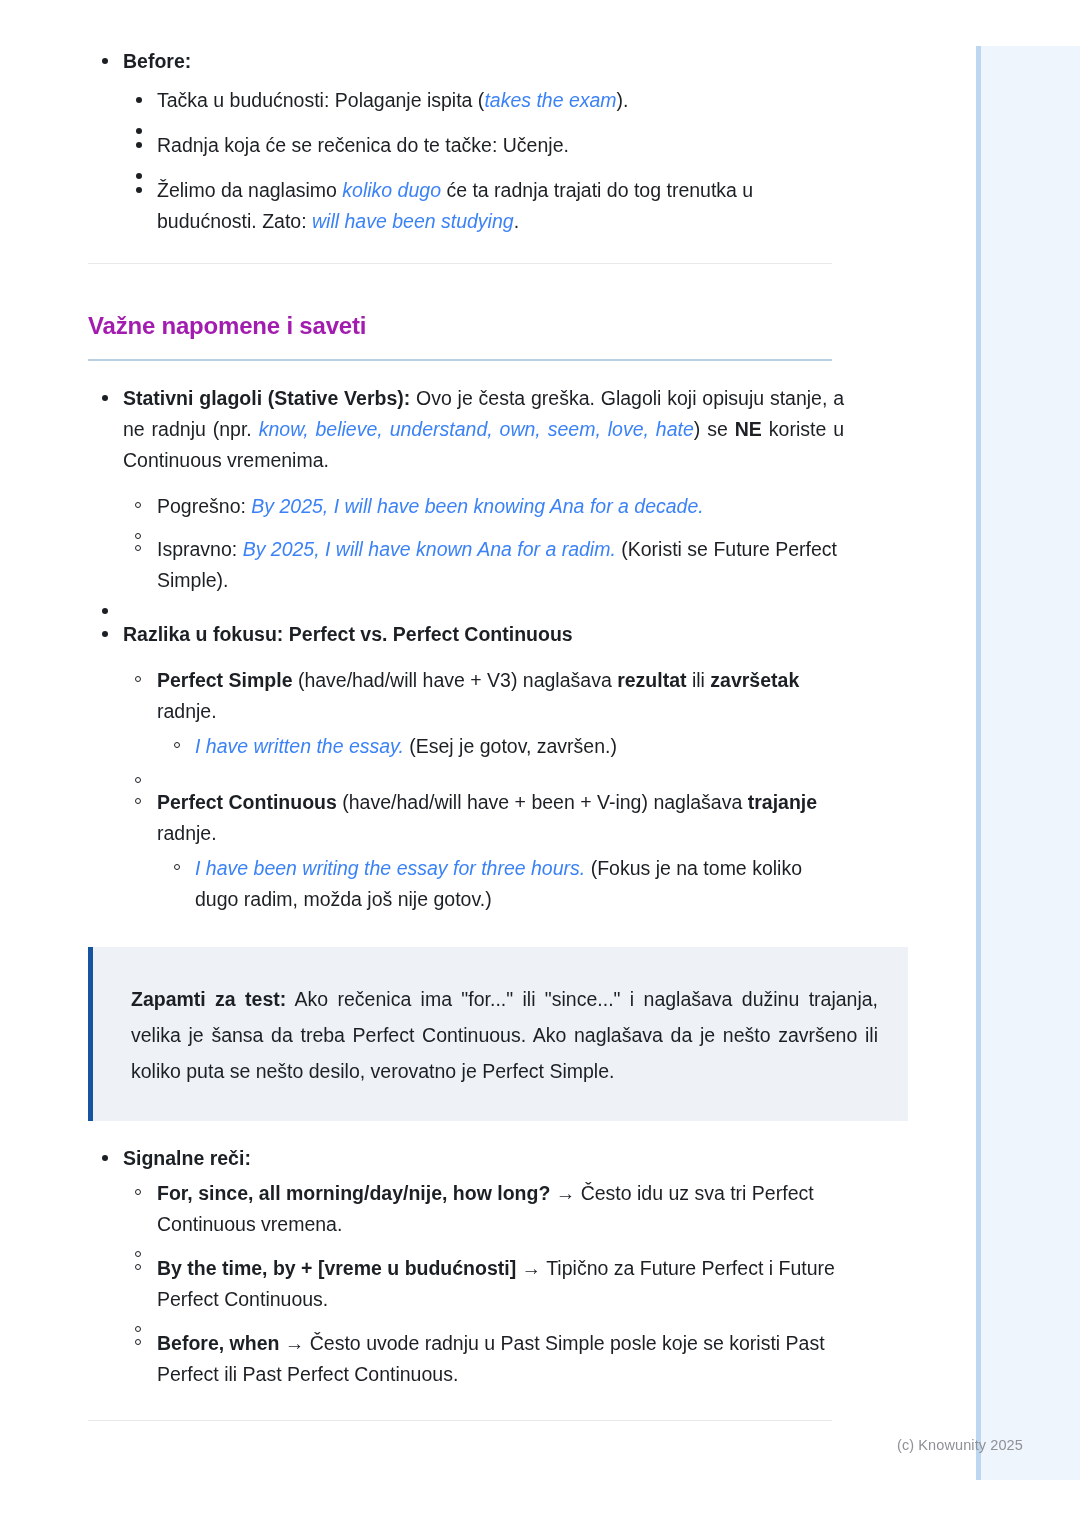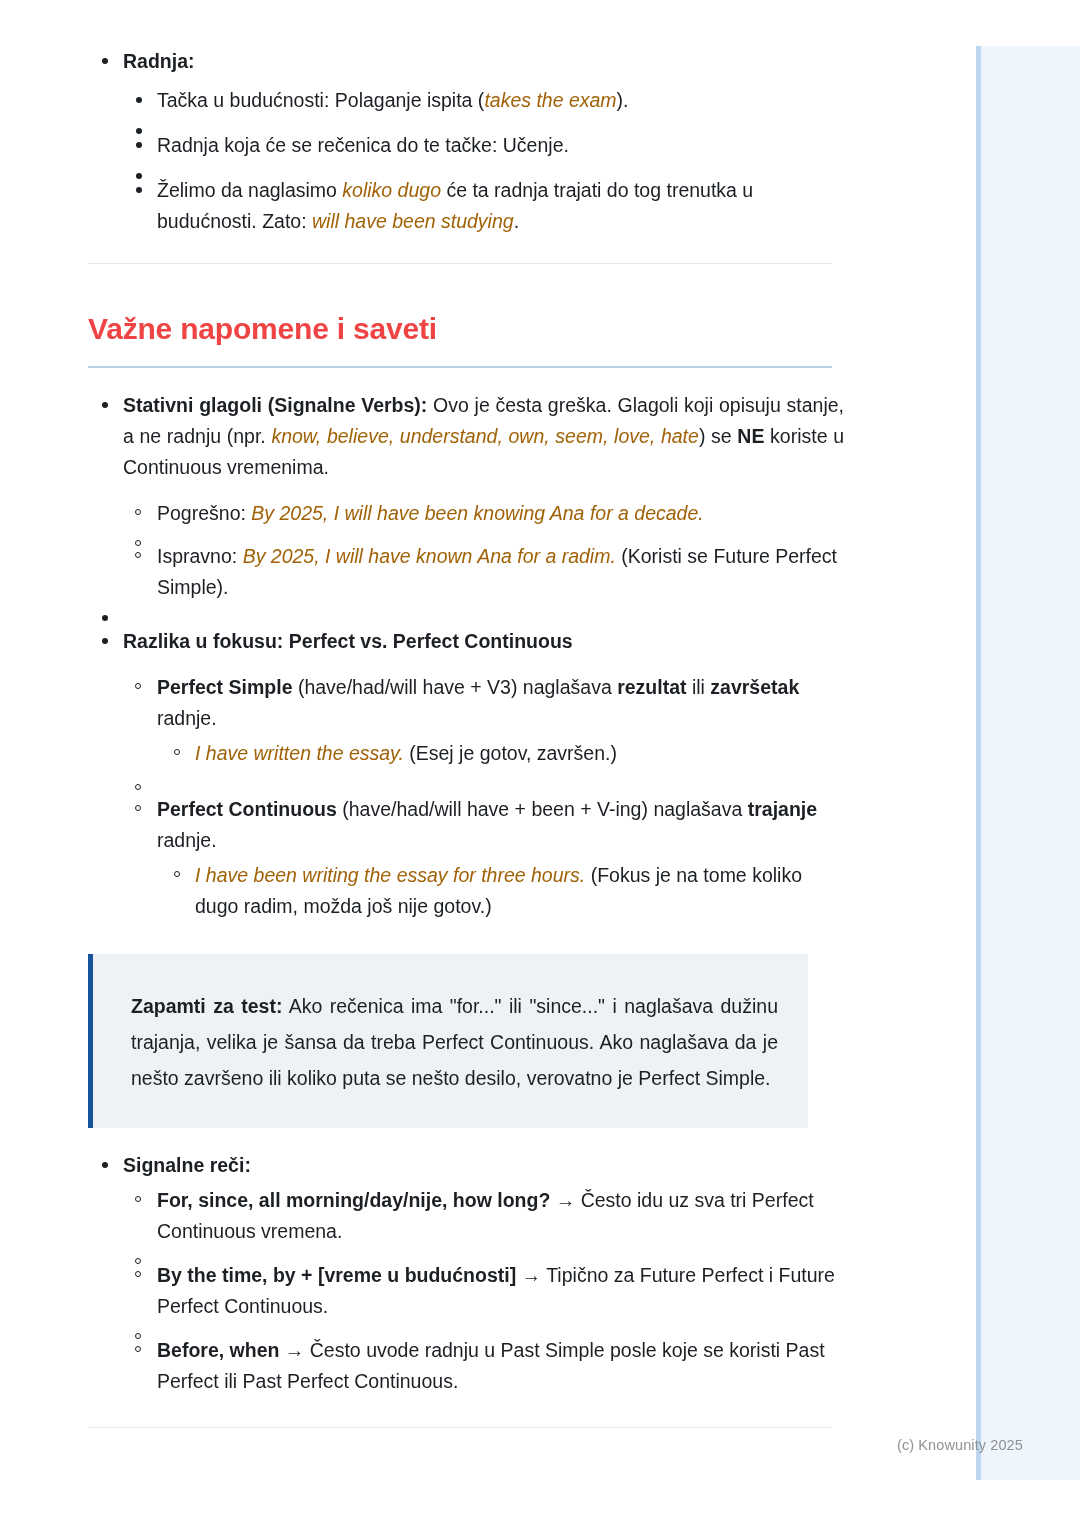--- a/index.html
+++ b/index.html
@@ -49,24 +49,24 @@
     height: 1px;
     background: #e8e9ea;
     width: 744px;
     margin: 0;
   }
   .rule.top-rule { margin-top: 26px; }
   .rule.bottom-rule { margin-top: 30px; }
 
   
   h2.section-title {
-    font-size: 30px;
+    font-size: 24px;
     line-height: 1.16;
     font-weight: bold;
-    color: #ef4444;
+    color: #a21caf;
     margin: 48px 0 0 0;
     letter-spacing: -0.2px;
   }
   .title-underline {
     width: 744px;
     height: 2px;
     background: #b9d0e2;
     margin-top: 19px;
   }
 
@@ -146,31 +146,31 @@
     box-sizing: border-box;
   }
 
   .txt {
     font-size: 19.5px;
     line-height: 31px;
     color: #1c2024;
   }
   .txt.justify { text-align: justify; }
   .txt b, .b { font-weight: bold; }
-  .txt i, .i { font-style: italic; color: #a16207; }
+  .txt i, .i { font-style: italic; color: #3b82f6; }
 
   .gap-lg { height: 22px; }
   .gap-md { height: 15px; }
   .gap-sm { height: 8px; }
   .gap-xs { height: 4px; }
 
   
   .callout {
     position: relative;
-    width: 720px;
+    width: 820px;
     box-sizing: border-box;
     background: #eef1f6;
     border-left: 5px solid #17549e;
     padding: 34px 30px 32px 38px;
     margin-top: 32px;
   }
   .callout .txt {
     text-align: justify;
     line-height: 36px;
     font-size: 19.5px;
@@ -190,21 +190,21 @@
 </head>
 <body>
 
 <div id="edge-strip"></div>
 <div id="edge-strip-line"></div>
 
 <div id="page">
 
   <ul class="lvl1">
     <li>
-      <div class="txt b">Radnja:</div>
+      <div class="txt b">Before:</div>
       <div class="gap-sm"></div>
       <ul class="lvl2 filled">
         <li>
           <div class="txt"><span>Tačka u budućnosti: Polaganje ispita (</span><i>takes the exam</i><span>).</span></div>
         </li>
         <li class="spacer-li" style="padding-left:0;height:14px;"></li>
         <li>
           <div class="txt"><span>Radnja koja će se rečenica do te tačke: Učenje.</span></div>
         </li>
         <li class="spacer-li" style="padding-left:0;height:14px;"></li>
@@ -217,21 +217,21 @@
 
   <div class="rule top-rule"></div>
 
   <h2 class="section-title">Važne napomene i saveti</h2>
   <div class="title-underline"></div>
 
   <div class="gap-lg"></div>
 
   <ul class="lvl1">
     <li>
-      <div class="txt justify"><b>Stativni glagoli (Signalne Verbs):</b><span> Ovo je česta greška. Glagoli koji opisuju stanje, a ne radnju (npr. </span><i>know, believe, understand, own, seem, love, hate</i><span>) se </span><b>NE</b><span> koriste u Continuous vremenima.</span></div>
+      <div class="txt justify"><b>Stativni glagoli (Stative Verbs):</b><span> Ovo je česta greška. Glagoli koji opisuju stanje, a ne radnju (npr. </span><i>know, believe, understand, own, seem, love, hate</i><span>) se </span><b>NE</b><span> koriste u Continuous vremenima.</span></div>
       <div class="gap-md"></div>
       <ul class="lvl2 hollow">
         <li>
           <div class="txt"><span>Pogrešno: </span><i>By 2025, I will have been knowing Ana for a decade.</i></div>
         </li>
         <li class="spacer-li" style="padding-left:0;height:12px;"></li>
         <li>
           <div class="txt"><span>Ispravno: </span><i>By 2025, I will have known Ana for a radim.</i><span> (Koristi se Future Perfect Simple).</span></div>
         </li>
       </ul>

